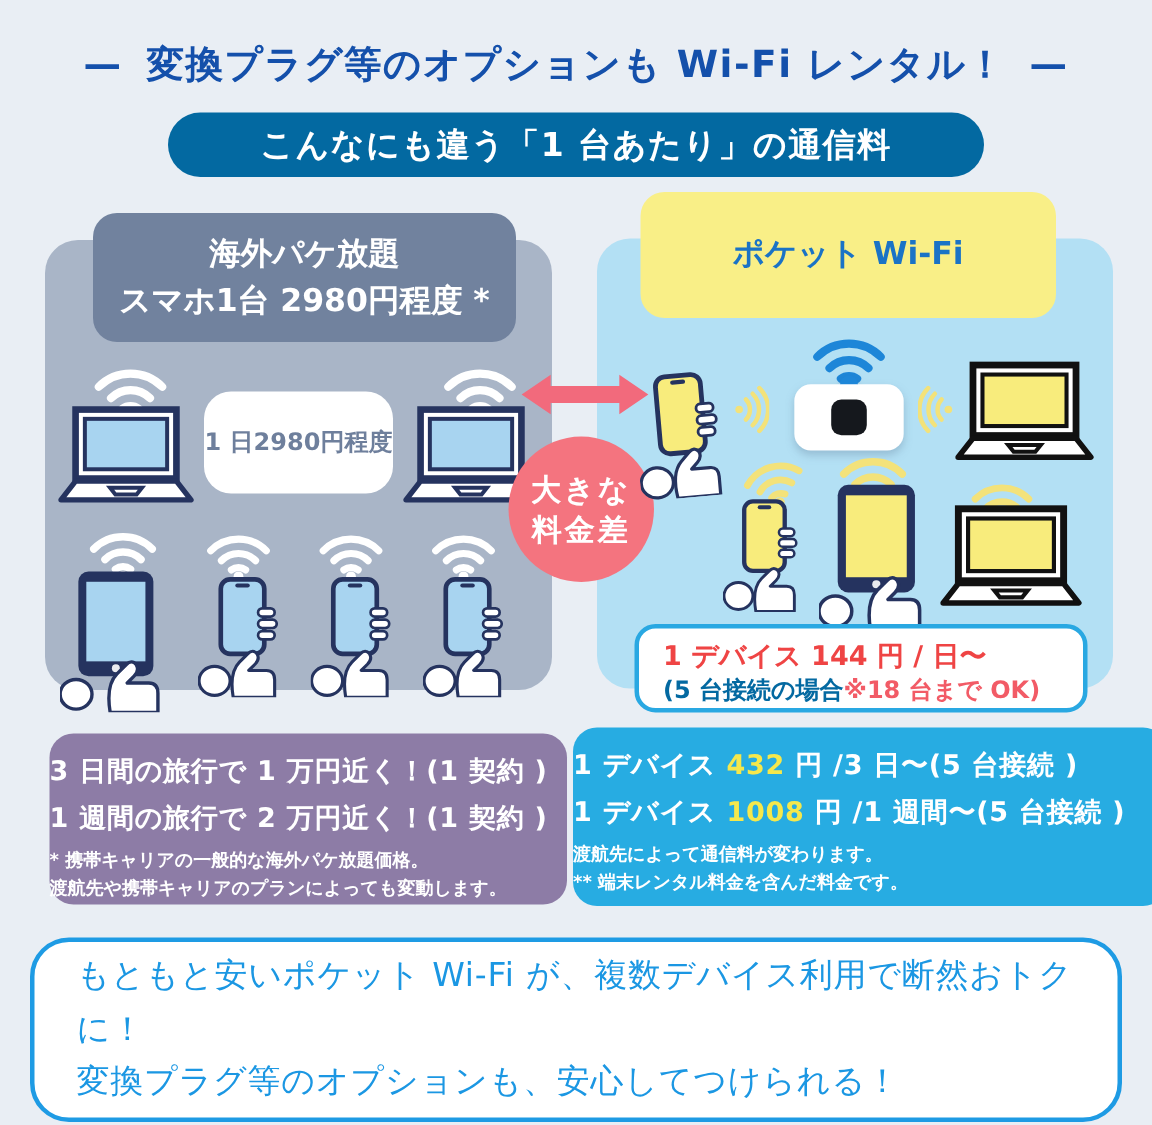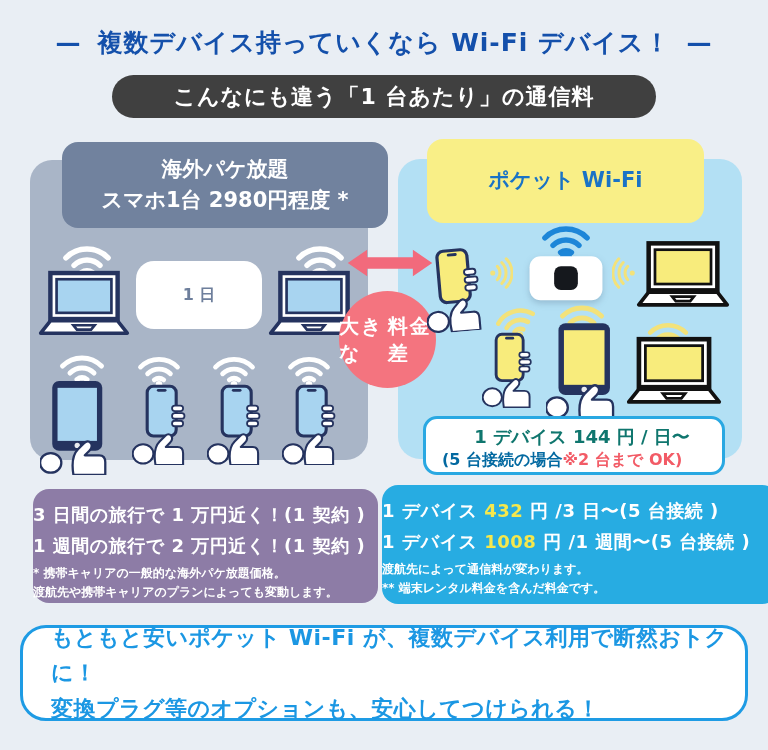--- a/index.html
+++ b/index.html
@@ -4,64 +4,64 @@
 <style>
   * { margin:0; padding:0; box-sizing:border-box; }
   body { background:#e9eef4; font-family:"DejaVu Sans","Liberation Sans",sans-serif; }
   .canvas { position:relative; width:768px; height:750px; background:#e9eef4; overflow:hidden; }
   .abs { position:absolute; }
 
   
   .slogan { top:26px; left:0; width:768px; text-align:center; font-size:25px; font-weight:700;
             color:#1450ab; letter-spacing:1px; }
   .slogan .dash { margin:0 16px; font-weight:700; }
-  .title-pill { left:112px; top:75px; width:544px; height:43px; background:#404040; border-radius:22px;
+  .title-pill { left:112px; top:75px; width:544px; height:43px; background:#0369a1; border-radius:22px;
                 color:#ffffff; font-size:22px; font-weight:700; display:flex; align-items:center;
                 justify-content:center; letter-spacing:1px; }
 
   
   .panel-left  { left:30px;  top:160px; width:338px; height:300px; background:#a9b5c7; border-radius:22px; }
   .panel-right { left:398px; top:159px; width:344px; height:300px; background:#b3e0f4; border-radius:22px; }
   .head-box { border-radius:16px; display:flex; flex-direction:column; align-items:center;
               justify-content:center; text-align:center; font-weight:700; line-height:1.5; }
-  .head-left  { left:62px;  top:142px; width:326px; height:86px; background:#71829e; color:#ffffff; font-size:21px; }
-  .head-right { left:427px; top:139px; width:277px; height:84px; background:#f9ef87; color:#1a73c6; font-size:21px;text-align:right; }
+  .head-left  { left:62px;  top:142px; width:282px; height:86px; background:#71829e; color:#ffffff; font-size:21px; }
+  .head-right { left:427px; top:128px; width:277px; height:84px; background:#f9ef87; color:#1a73c6; font-size:21px;text-align:right; }
 
   .bubble { left:136px; top:261px; width:126px; height:68px; background:#ffffff; border-radius:18px;
             display:flex; align-items:center; justify-content:center;
             color:#6e7f9c; font-size:16px; font-weight:700; line-height:1.45; }
 
   
   .gap-arrow { left:346px; top:247px; width:88px; color:#f26a7c; }
   .gap-badge { left:339px; top:291px; width:97px; height:97px; background:#f4747f; border-radius:50%;
-               display:flex; flex-direction:row; align-items:center; justify-content:center;
+               display:flex; flex-direction:column; align-items:center; justify-content:center;
                color:#fff; font-size:20px; font-weight:700; line-height:1.35; letter-spacing:2px; }
 
   
   .callout { left:423px; top:416px; width:302px; height:59px; background:#ffffff;
              border:3px solid #29a8e2; border-radius:14px; padding:6px 0 0 16px;
              font-weight:700; }
-  .callout .l1 { color:#0f766e; font-size:18px;text-align:center; }
+  .callout .l1 { color:#ef4444; font-size:18px; }
   .callout .l2 { font-size:16px; margin-top:1px; }
   .callout .l2 .blue { color:#0369a1; }
   .callout .l2 .red  { color:#f25b66; }
 
   
   .sum-box { border-radius:16px; color:#ffffff; text-align:left; font-weight:700; padding-top:11px; }
   .sum-purple { left:33px;  top:489px; width:345px; height:114px; background:#8d7ca6; }
   .sum-blue   { left:382px; top:485px; width:396px; height:119px; background:#27ace2; }
   .sum-box .big { font-size:18px; letter-spacing:0.5px; line-height:1.7; }
   .sum-box .small { font-size:12px; line-height:1.6; margin-top:3px; }
   .sum-blue .hl { color:#f5e84c; }
 
   
-  .footer-box { left:20px; top:625px; width:728px; height:96px; background:#ffffff;
+  .footer-box { left:20px; top:625px; width:728px; height:123px; background:#ffffff;
                 border:3.5px solid #1e9be4; border-radius:26px; display:flex; flex-direction:column;
                 justify-content:center; padding-left:28px; color:#1b97e3; font-size:22px;
-                font-weight:700; line-height:1.62; letter-spacing:0.5px; }
+                font-weight:400; line-height:1.62; letter-spacing:0.5px; }
 
   .icon { display:block; }
   .router-svg { filter:drop-shadow(0 3px 3px rgba(60,80,110,.25)); }
   .flip { transform:scaleX(-1); }
 </style>
 </head>
 <body>
 
 <svg width="0" height="0" style="position:absolute">
   <defs>
@@ -112,21 +112,21 @@
     </symbol>
     <symbol id="sym-arrow" viewBox="0 0 100 36">
       <path d="M2 18 L24 3 L24 11.5 L76 11.5 L76 3 L98 18 L76 33 L76 24.5 L24 24.5 L24 33 Z" fill="currentColor"></path>
     </symbol>
   </defs>
 </svg>
 
 <div class="canvas">
 
   <div class="abs slogan">
-    <span class="dash">—</span><span>複数デバイス持っていくなら Wi-Fi デバイス！</span><span class="dash">—</span>
+    <span class="dash">—</span><span>変換プラグ等のオプションも Wi-Fi レンタル！</span><span class="dash">—</span>
   </div>
   <div class="abs title-pill">こんなにも違う「1 台あたり」の通信料</div>
 
   <div class="abs panel-left"></div>
   <div class="abs panel-right"></div>
 
   <div class="abs head-box head-left">
     <div>海外パケ放題</div>
     <div>スマホ1台 2980円程度 *</div>
   </div>
@@ -142,20 +142,21 @@
     </svg>
   <svg class="abs icon" style="left:38px;top:270px;--line:#25335f;--screen:#a8d4f0" width="92" height="68">
       <use href="#sym-laptop"></use>
     </svg>
   <svg class="abs icon" style="left:268px;top:270px;--line:#25335f;--screen:#a8d4f0" width="92" height="68">
       <use href="#sym-laptop"></use>
     </svg>
 
   <div class="abs bubble">
     <div>1 日</div>
+    <div>2980円程度</div>
   </div>
 
   <svg class="abs icon" style="left:58px;top:348px;color:#ffffff" width="48" height="40">
       <use href="#sym-wifi"></use>
     </svg>
   <svg class="abs icon" style="left:136px;top:350px;color:#ffffff" width="46" height="38">
       <use href="#sym-wifi"></use>
     </svg>
   <svg class="abs icon" style="left:211px;top:350px;color:#ffffff" width="46" height="38">
       <use href="#sym-wifi"></use>
@@ -219,21 +220,21 @@
   <svg class="abs icon" style="left:646px;top:316px;color:#f3e27a" width="44" height="37">
       <use href="#sym-wifi"></use>
     </svg>
   <svg class="abs icon" style="left:626px;top:336px;--line:#111111;--screen:#f8ec7c" width="96" height="71">
       <use href="#sym-laptop"></use>
     </svg>
 
   <div class="abs callout">
     <div class="l1">1 デバイス 144 円 / 日〜</div>
     <div class="l2">
-      <span class="blue">(5 台接続の場合</span><span class="red">※2 台まで OK)</span>
+      <span class="blue">(5 台接続の場合</span><span class="red">※18 台まで OK)</span>
     </div>
   </div>
 
   <div class="abs sum-box sum-purple">
     <div class="big">3 日間の旅行で 1 万円近く！(1 契約 )</div>
     <div class="big">1 週間の旅行で 2 万円近く！(1 契約 )</div>
     <div class="small">
       <div>* 携帯キャリアの一般的な海外パケ放題価格。</div>
       <div>渡航先や携帯キャリアのプランによっても変動します。</div>
     </div>

